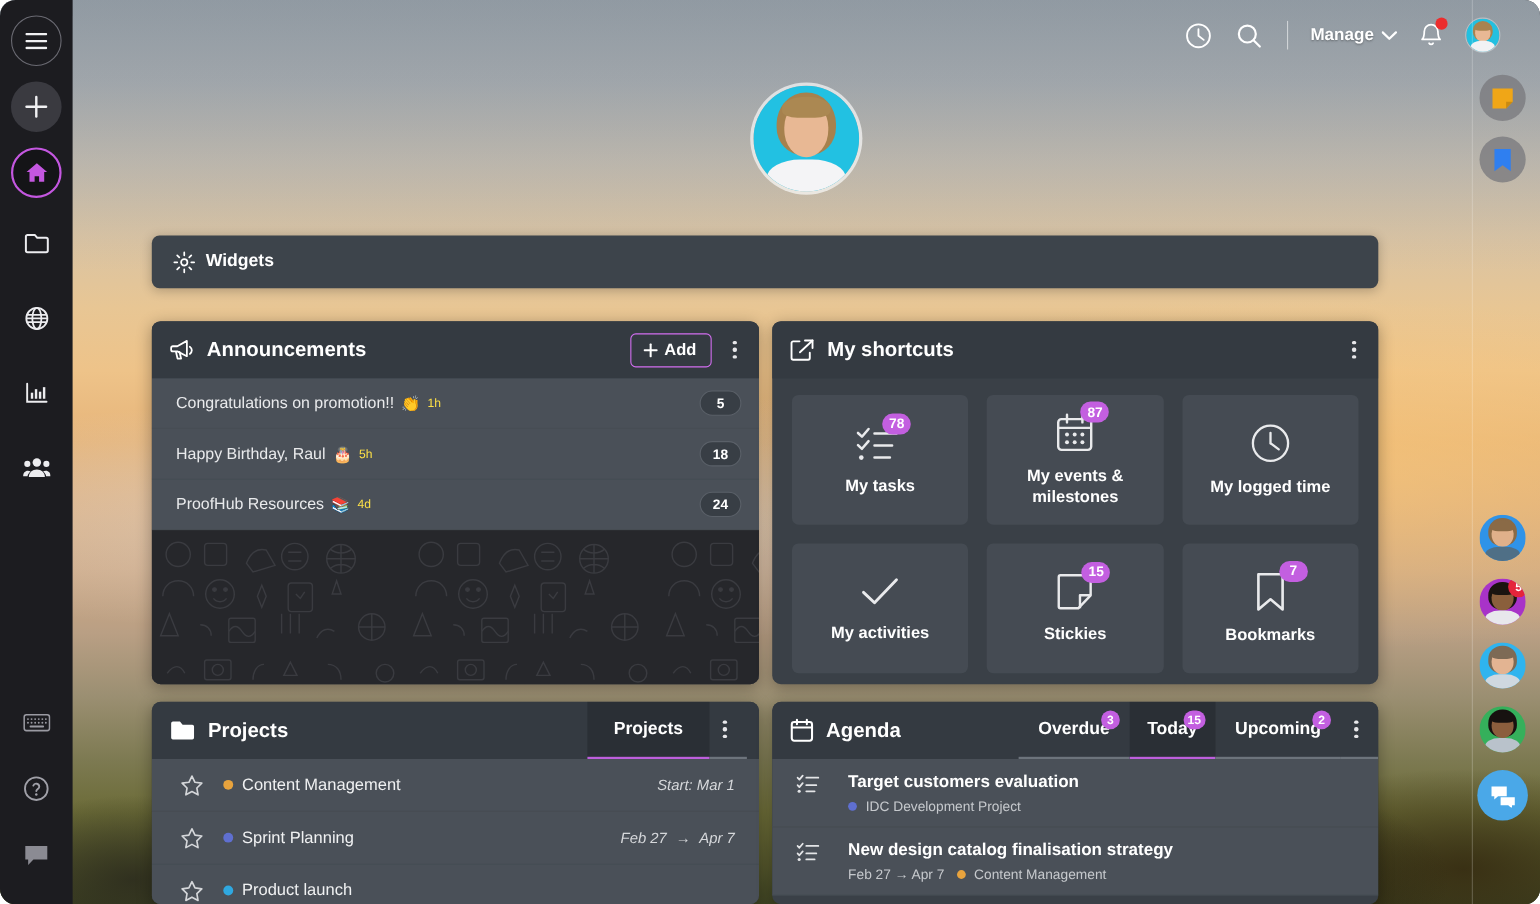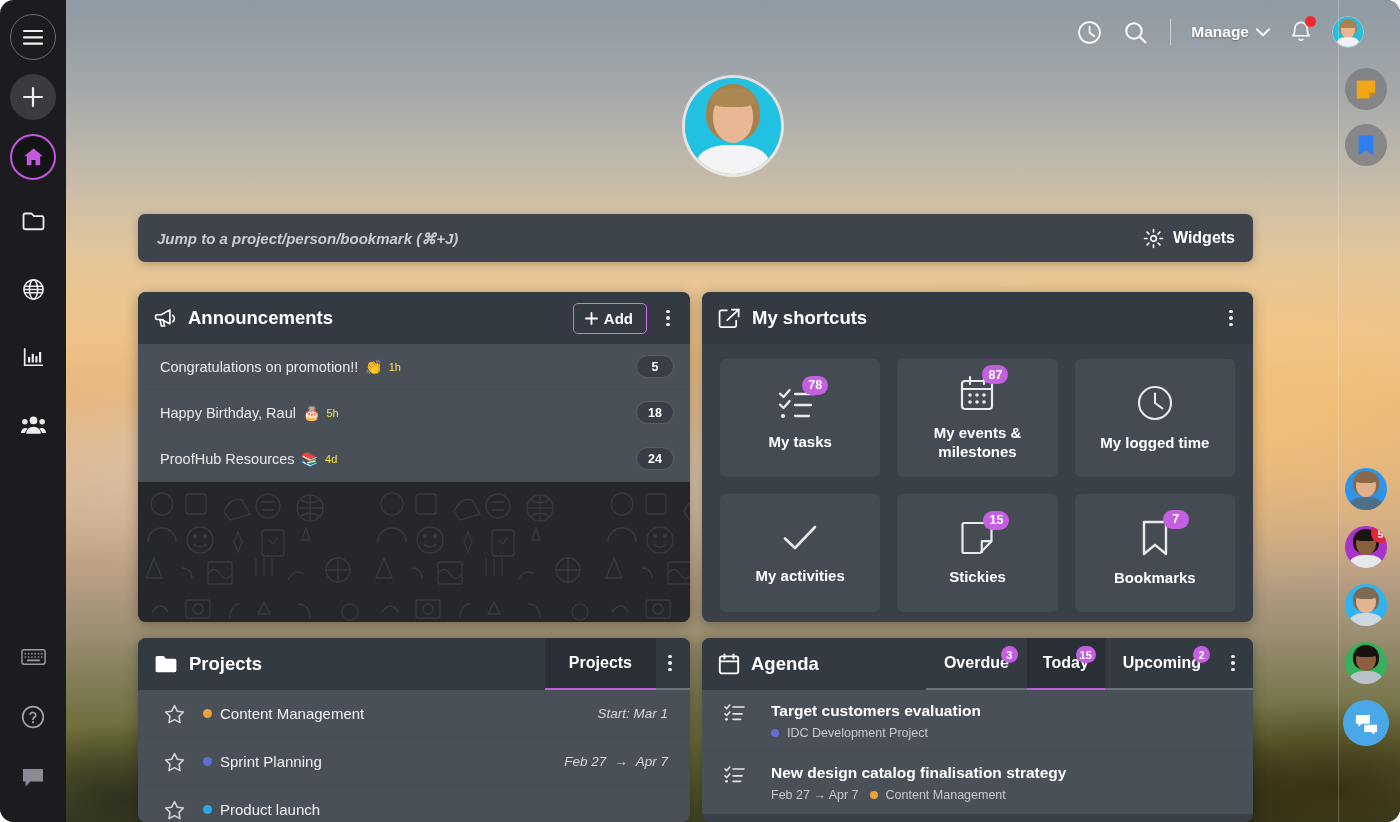--- a/index.html
+++ b/index.html
@@ -514,21 +514,20 @@
         <div class="bgc" style="background:#22c1e2"></div>
         <div class="hair" style="background:#a6814d; left:22%; top:6%; width:56%; height:60%;"></div>
         <div class="skin" style="left:29%; top:16%; width:42%; height:52%;"></div>
         <div class="fringe" style="background:#ab8852; left:27%; top:10%; width:46%; height:20%;"></div>
         <div class="body" style="background:#f4f4f6; top:70%;"></div>
       </div>
     </div>
   </section>
 
   <div id="jumpbar">
-    <input id="jump-input" type="text" placeholder="Jump to a project/person/bookmark (⌘+J)" style="">
     <div id="widgets-btn">
       <svg width="21" height="21" viewBox="0 0 24 24" fill="none" stroke="#ffffff" stroke-width="1.8">
         <circle cx="12" cy="12" r="3.3"></circle>
         <path d="M12 1.7v3M12 19.3v3M22.3 12h-3M4.7 12h-3M19.3 4.7l-2.1 2.1M6.8 17.2l-2.1 2.1M19.3 19.3l-2.1-2.1M6.8 6.8 4.7 4.7" stroke-linecap="round"></path>
       </svg>
       <span>Widgets</span>
     </div>
   </div>
 
   <section class="card" id="card-announcements">
@@ -709,21 +708,21 @@
           </svg>
           <span class="sc-badge">7</span>
         </div>
         <div class="sc-label">Bookmarks</div>
       </div>
 
     </div>
   </section>
 
   <section class="card" id="card-projects">
-    <div class="card-head" style="padding-right:0">
+    <div class="card-head" style="padding-right:11px">
       <span class="head-icon">
         <svg width="24" height="20" viewBox="0 0 24 20">
           <path d="M1.6 3.6A1.6 1.6 0 0 1 3.2 2h6.4l2.4 2.8h8.8a1.6 1.6 0 0 1 1.6 1.6v10.2a1.6 1.6 0 0 1-1.6 1.6H3.2a1.6 1.6 0 0 1-1.6-1.6z" fill="#ffffff"></path>
         </svg>
       </span>
       <span class="card-title">Projects</span>
       <div class="tabs">
         <div class="tab active">
           <span>Projects</span>
         </div>

